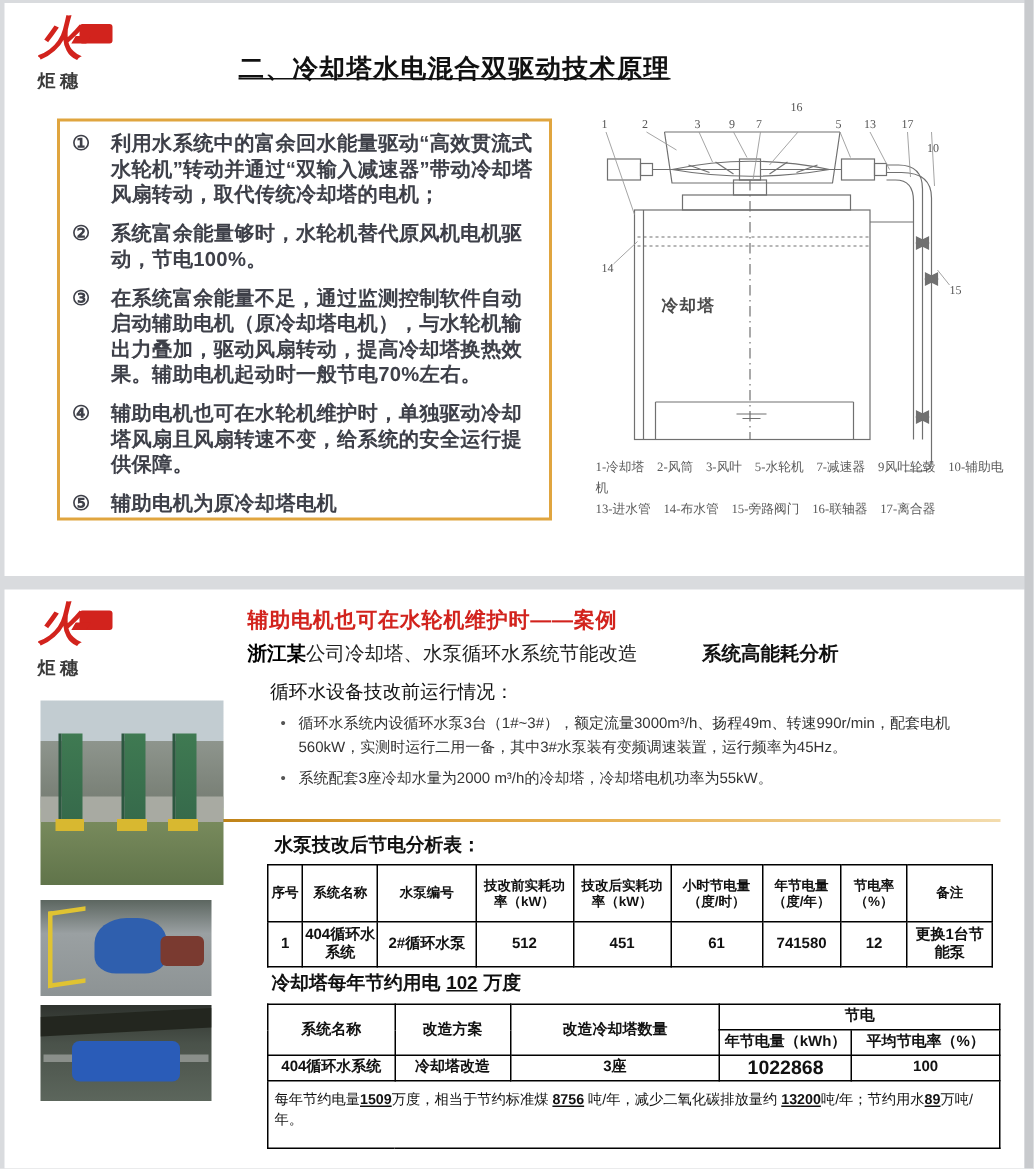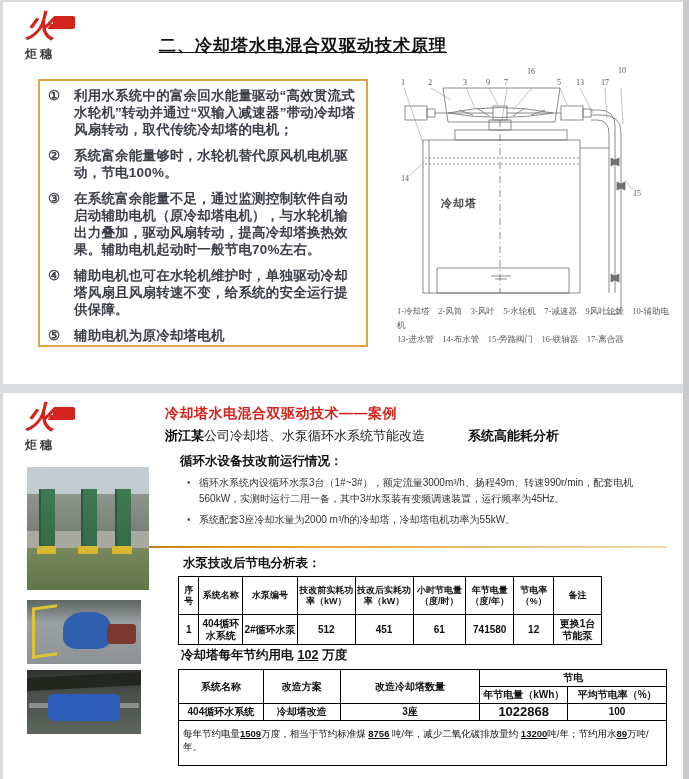--- a/index.html
+++ b/index.html
@@ -30,29 +30,29 @@
   .diagram svg { position:absolute; left:0; top:0; }
   .callout { position:absolute; font-size:8px; color:#555; font-family:"Liberation Serif", serif; }
   .tower-label { position:absolute; left:48px; top:138px; font-size:11px; font-weight:bold; color:#4a4a4a; font-family:"Liberation Serif", serif; letter-spacing:1px; }
   .legend { position:absolute; left:4px; top:246px; width:276px; font-size:8.5px; line-height:14px; color:#5a5a5a; font-family:"Liberation Serif", serif; }
 
   
   .s2-title { position:absolute; left:162px; top:12px; font-size:14px; font-weight:bold; color:#d2231d; letter-spacing:0.5px; }
   .s2-subtitle { position:absolute; left:162px; top:34px; font-size:13px; color:#222; }
   .s2-subtitle b { color:#000; }
   .s2-analysis { position:absolute; left:465px; top:34px; font-size:13px; font-weight:bold; color:#111; }
-  .s2-section { position:absolute; left:177px; top:60px; font-size:12.5px; font-weight:bold; color:#111; }
+  .s2-section { position:absolute; left:177px; top:60px; font-size:12.5px; font-weight:normal; color:#111; }
   .bullets { position:absolute; left:182px; top:82px; width:482px; }
   .bullet { position:relative; padding-left:14px; font-size:10px; line-height:16px; color:#333; margin-bottom:5px; }
   .bullet::before { content:"•"; position:absolute; left:2px; top:0; color:#555; }
   .gold-line { position:absolute; left:52px; top:153px; width:612px; height:2px; background:linear-gradient(to right,#a36a00,#d99a2f 30%,#e8b254 60%,#f3dcae); }
   .tbl1-title { position:absolute; left:180px; top:162px; font-size:12.5px; font-weight:bold; color:#111; }
   table { border-collapse:collapse; }
   td,th { border:1px solid #000; text-align:center; vertical-align:middle; color:#111; }
-  .table1 { position:absolute; left:175px; top:183px; width:424px; }
+  .table1 { position:absolute; left:175px; top:183px; width:484px; }
   .table1 th { font-size:9px; font-weight:bold; padding:2px 1px; height:38px; line-height:11px; }
   .table1 td { font-size:10px; font-weight:bold; padding:2px 1px; height:30px; line-height:12px; }
   .saving-note { position:absolute; left:178px; top:254px; font-size:12.5px; font-weight:bold; color:#111; }
   .saving-note u { text-decoration:underline; padding:0 4px; }
   .table2 { position:absolute; left:175px; top:276px; width:489px; }
   .table2 th { font-size:10px; font-weight:600; padding:2px; line-height:12px; }
   .table2 td { font-size:10px; font-weight:600; padding:2px; line-height:12px; }
   .table2 .big-val { font-size:13px; }
   .table2 .footer-cell { text-align:left; font-size:9.5px; font-weight:normal; padding:6px 4px 12px 4px; line-height:13px; }
   .table2 .footer-cell u { font-weight:600; }
@@ -187,21 +187,21 @@
 
       <span class="callout" style="left:8px;top:20px;">1</span>
       <span class="callout" style="left:35px;top:20px;">2</span>
       <span class="callout" style="left:70px;top:20px;">3</span>
       <span class="callout" style="left:93px;top:20px;">9</span>
       <span class="callout" style="left:111px;top:20px;">7</span>
       <span class="callout" style="left:134px;top:9px;">16</span>
       <span class="callout" style="left:164px;top:20px;">5</span>
       <span class="callout" style="left:183px;top:20px;">13</span>
       <span class="callout" style="left:208px;top:20px;">17</span>
-      <span class="callout" style="left:225px;top:8px;">10</span>
+      <span class="callout" style="left:225px;top:36px;">10</span>
       <span class="callout" style="left:8px;top:116px;">14</span>
       <span class="callout" style="left:240px;top:131px;text-align:center;">15</span>
 
       <div class="tower-label">冷却塔</div>
       <div class="legend">
         <div>1-冷却塔　2-风筒　3-风叶　5-水轮机　7-减速器　9风叶轮毂　10-辅助电机</div>
         <div>13-进水管　14-布水管　15-旁路阀门　16-联轴器　17-离合器</div>
       </div>
     </div>
   </div>
@@ -210,21 +210,21 @@
 
     <div class="logo">
       <div class="logo-mark">
         <span class="logo-flame">火</span>
         <span class="logo-block"></span>
         <span class="logo-tail"></span>
       </div>
       <div class="logo-text">炬穗</div>
     </div>
 
-    <div class="s2-title">冷却塔水电混合双驱动技术——案例</div>
+    <div class="s2-title">辅助电机也可在水轮机维护时——案例</div>
     <div class="s2-subtitle"><b>浙江某</b><span>公司冷却塔、水泵循环水系统节能改造</span></div>
     <div class="s2-analysis">系统高能耗分析</div>
     <div class="s2-section">循环水设备技改前运行情况：</div>
 
     <div class="bullets">
       <div class="bullet">循环水系统内设循环水泵3台（1#~3#），额定流量3000m³/h、扬程49m、转速990r/min，配套电机560kW，实测时运行二用一备，其中3#水泵装有变频调速装置，运行频率为45Hz。</div>
       <div class="bullet">系统配套3座冷却水量为2000 m³/h的冷却塔，冷却塔电机功率为55kW。</div>
     </div>
 
     <div class="gold-line"></div>

